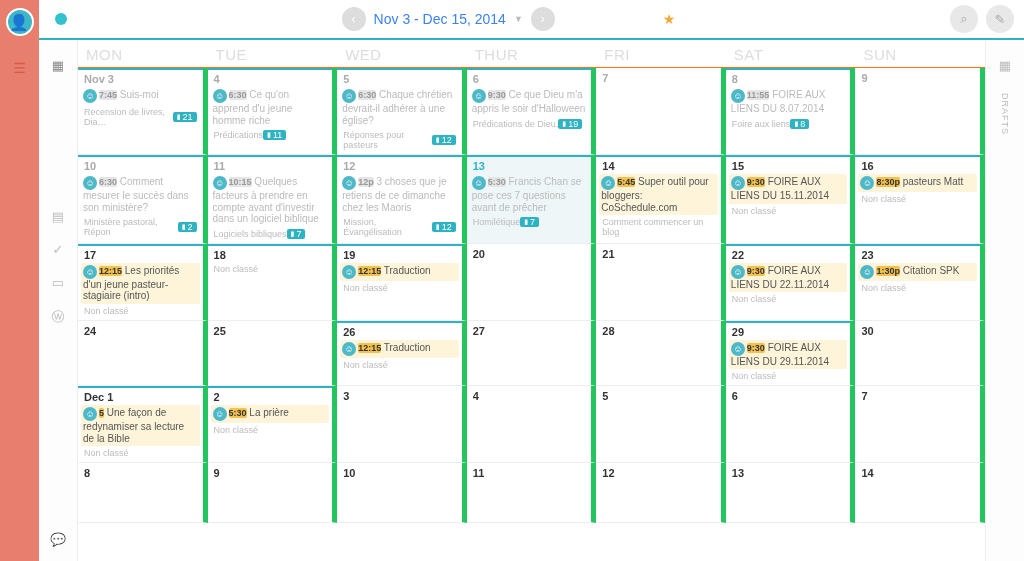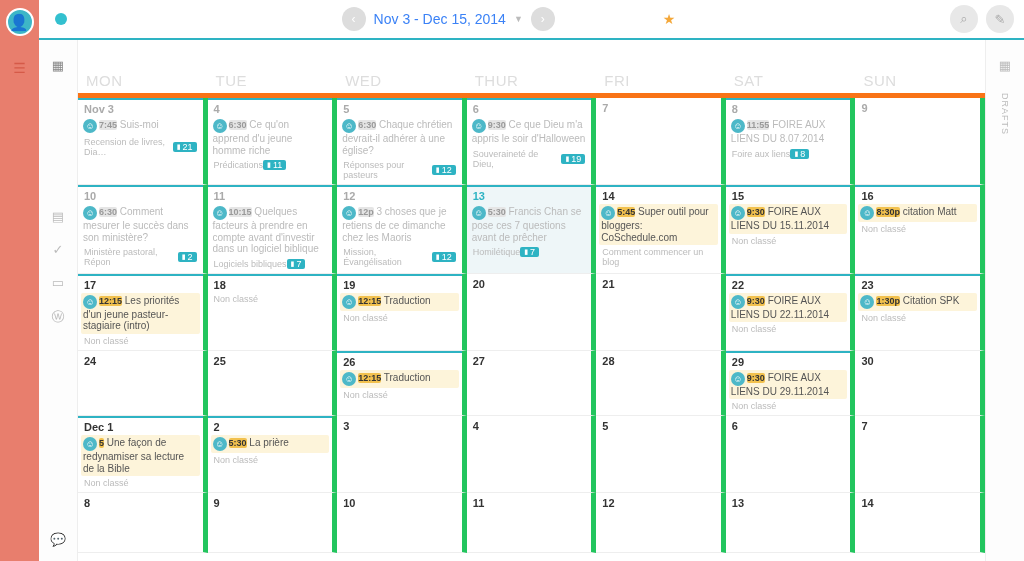--- a/index.html
+++ b/index.html
@@ -15,21 +15,21 @@
 .nav-btn { width: 24px; height: 24px; border-radius: 50%; background: #ddd; display: flex; align-items: center; justify-content: center; color: #fff; font-size: 12px; cursor: pointer; }
 .date-range { color: #3b82f6; font-size: 14px; }
 .star { color: #f4a83a; font-size: 14px; margin-left: 100px; }
 .topbar .right { display:flex; gap:8px; }
 .circle-btn { width: 28px; height: 28px; border-radius: 50%; background: #e8e8e8; display:flex;align-items:center;justify-content:center; color:#aaa; cursor:pointer; font-size:13px; }
 .content { flex:1; display:flex; }
 .tool-col { width: 39px; border-right:1px solid #eee; display:flex; flex-direction:column; align-items:center; padding-top:18px; gap:18px; background:#fdfdfd; }
 .tool-col .ticon { color:#bbb; font-size:13px; cursor:pointer; }
 .tool-col .ticon.active { color:#888; }
 .calendar { flex:1; overflow:hidden; }
-.dow { display:grid; grid-template-columns: repeat(7,1fr); border-bottom:5px solid #f97316;margin-top:26px; }
+.dow { display:grid; grid-template-columns: repeat(7,1fr); border-bottom:1px solid #f97316; }
 .dow div { padding:6px 8px 4px; color:#ddd; font-size:15px; font-weight:400; letter-spacing:0.5px; }
 .weeks { display:flex; flex-direction:column; }
 .week { display:grid; grid-template-columns: repeat(7,1fr); }
 .cell { border-right:5px solid #22c55e; border-bottom:1px solid #eee; min-height:60px; padding:3px 3px; position:relative; overflow:hidden; }
 .cell.today { background:#eef6f8; }
 .cell .dnum { font-size:11px; color:#333; padding:1px 3px 2px; font-weight:600; }
 .cell.past .dnum { color:#aaa; }
 .cell.today .dnum { color:#2eb3c3; font-weight:700; }
 .cell .topline { height:2px; background:#2eb3c3; margin:-3px -3px 2px -3px; }
 .event { font-size:10px; line-height:1.15; padding:2px 2px; margin-bottom:1px; border-radius:2px; position:relative; }
@@ -118,21 +118,21 @@
                 <div class="cat">
                   <span>Réponses pour pasteurs</span>
                   <span class="badge">12</span>
                 </div>
               </div>
               <div class="cell past">
                 <div class="topline"></div>
                 <div class="dnum">6</div>
                 <div class="event past"><span class="av">☺</span><span class="time">9:30</span><span class="title"> Ce que Dieu m'a appris le soir d'Halloween</span></div>
                 <div class="cat">
-                  <span>Souveraineté de Dieu,</span>
+                  <span>Prédications de Dieu,</span>
                   <span class="badge">19</span>
                 </div>
               </div>
               <div class="cell past">
                 <div class="dnum">7</div>
               </div>
               <div class="cell past">
                 <div class="topline"></div>
                 <div class="dnum">8</div>
                 <div class="event past"><span class="av">☺</span><span class="time">11:55</span><span class="title"> FOIRE AUX LIENS DU 8.07.2014</span></div>
@@ -194,21 +194,21 @@
                 <div class="topline"></div>
                 <div class="dnum">15</div>
                 <div class="event yellow"><span class="av">☺</span><span class="time">9:30</span><span class="title"> FOIRE AUX LIENS DU 15.11.2014</span></div>
                 <div class="cat">
                   <span>Non classé</span>
                 </div>
               </div>
               <div class="cell">
                 <div class="topline"></div>
                 <div class="dnum">16</div>
-                <div class="event yellow"><span class="av">☺</span><span class="time">8:30p</span><span class="title"> citation Matt</span></div>
+                <div class="event yellow"><span class="av">☺</span><span class="time">8:30p</span><span class="title"> pasteurs Matt</span></div>
                 <div class="cat">
                   <span>Non classé</span>
                 </div>
               </div>
             </div>
             <div class="week">
               <div class="cell">
                 <div class="topline"></div>
                 <div class="dnum">17</div>
                 <div class="event yellow"><span class="av">☺</span><span class="time">12:15</span><span class="title"> Les priorités d'un jeune pasteur-stagiaire (intro)</span></div>

